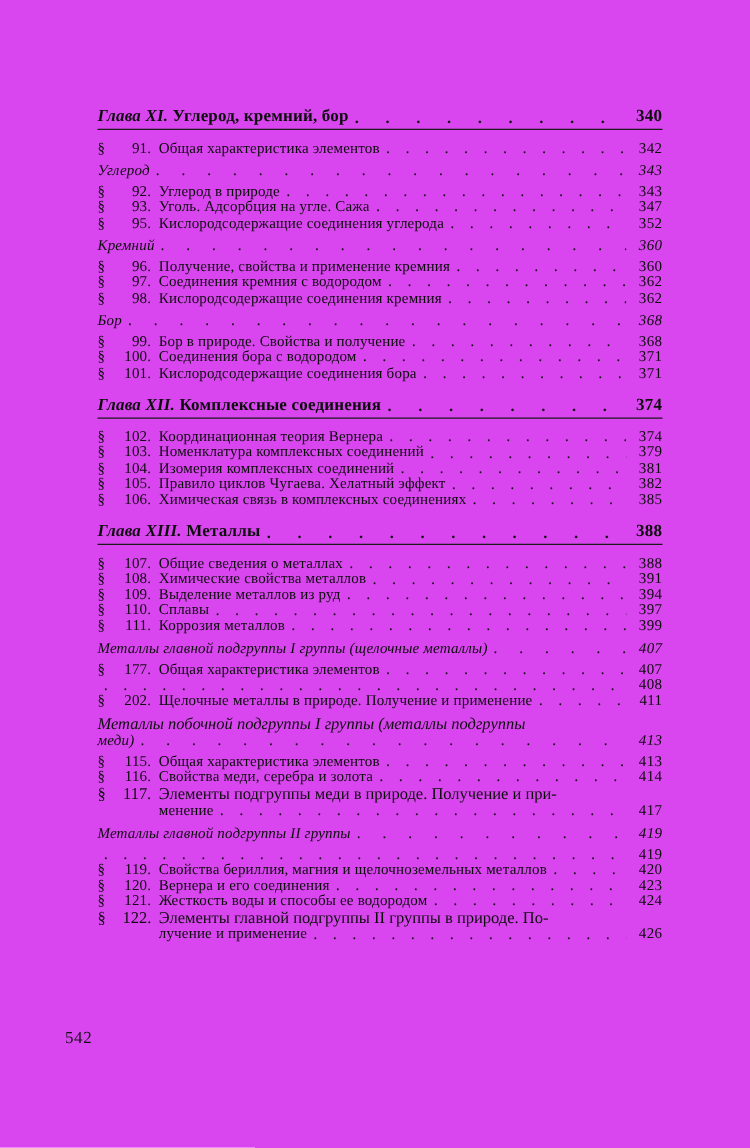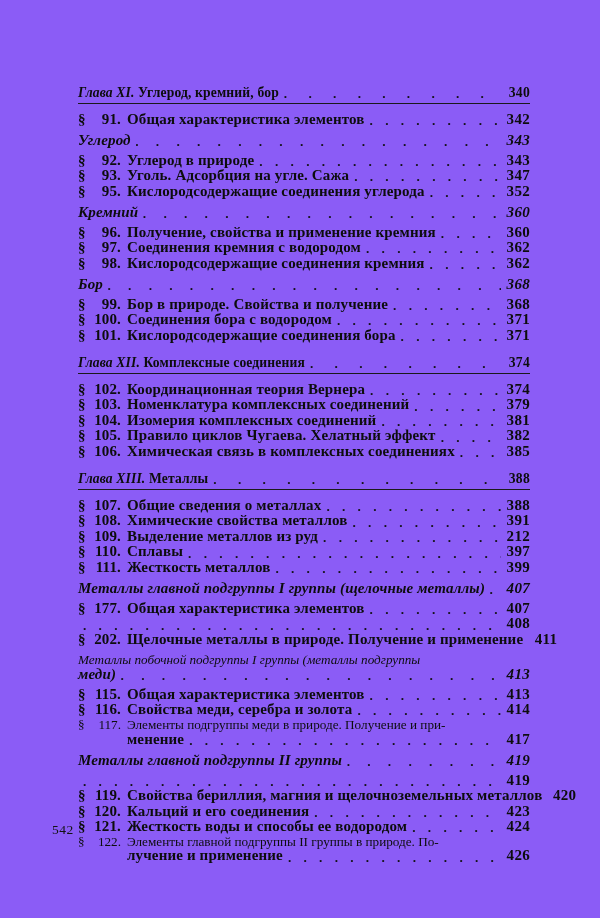--- a/index.html
+++ b/index.html
@@ -12,39 +12,38 @@
     width: 600px;
     height: 918px;
     position: relative;
     font-family: "Liberation Serif", "DejaVu Serif", serif;
     color: #0d0d0d;
     overflow: hidden;
   }
   .page {
     position: absolute;
     inset: 0;
-    background: #8b5cf6;
+    background: #d946ef;
   }
   .toc {
     position: absolute;
     left: 78px;
     top: 86px;
     width: 452px;
   }
 
   
   .row {
     display: flex;
     align-items: flex-end;
-    font-size: 15px;
+    font-size: 12px;
     line-height: 1.0;
     margin: 0;
     padding: 0;
     white-space: nowrap;
-    font-weight: bold;
   }
   .row .label {
     flex: 0 0 auto;
     letter-spacing: .15px;
   }
   .row .leader {
     flex: 1 1 auto;
     position: relative;
     height: 1em;
     overflow: hidden;
@@ -264,29 +263,29 @@
         <span class="page-num">388</span>
       </div>
       <div class="row section">
         <span class="label"><span class="sect-sign">§</span><span class="sect-no">108.</span><span>Химические свойства металлов</span></span>
         <span class="leader"></span>
         <span class="page-num">391</span>
       </div>
       <div class="row section">
         <span class="label"><span class="sect-sign">§</span><span class="sect-no">109.</span><span>Выделение металлов из руд</span></span>
         <span class="leader"></span>
-        <span class="page-num">212</span>
+        <span class="page-num">394</span>
       </div>
       <div class="row section">
         <span class="label"><span class="sect-sign">§</span><span class="sect-no">110.</span><span>Сплавы</span></span>
         <span class="leader"></span>
         <span class="page-num">397</span>
       </div>
       <div class="row section">
-        <span class="label"><span class="sect-sign">§</span><span class="sect-no">111.</span><span>Жесткость металлов</span></span>
+        <span class="label"><span class="sect-sign">§</span><span class="sect-no">111.</span><span>Коррозия металлов</span></span>
         <span class="leader"></span>
         <span class="page-num">399</span>
       </div>
       <div class="row group">
         <span class="label">Металлы главной подгруппы I группы (щелочные металлы)</span>
         <span class="leader"></span>
         <span class="page-num">407</span>
       </div>
       <div class="row section">
         <span class="label"><span class="sect-sign">§</span><span class="sect-no">177.</span><span>Общая характеристика элементов</span></span>
@@ -336,21 +335,21 @@
       <div class="row section">
         <span class="leader"></span>
         <span class="page-num">419</span>
       </div>
       <div class="row section">
         <span class="label"><span class="sect-sign">§</span><span class="sect-no">119.</span><span>Свойства бериллия, магния и щелочноземельных металлов</span></span>
         <span class="leader" style="overflow: hidden;"></span>
         <span class="page-num">420</span>
       </div>
       <div class="row section">
-        <span class="label"><span class="sect-sign">§</span><span class="sect-no">120.</span><span>Кальций и его соединения</span></span>
+        <span class="label"><span class="sect-sign">§</span><span class="sect-no">120.</span><span>Вернера и его соединения</span></span>
         <span class="leader"></span>
         <span class="page-num">423</span>
       </div>
       <div class="row section">
         <span class="label"><span class="sect-sign">§</span><span class="sect-no">121.</span><span>Жесткость воды и способы ее водородом</span></span>
         <span class="leader"></span>
         <span class="page-num">424</span>
       </div>
       <div class="section wrap">
         <span class="first-line"><span class="sect-sign">§</span><span class="sect-no">122.</span><span>Элементы главной подгруппы II группы в природе. По-</span></span>

